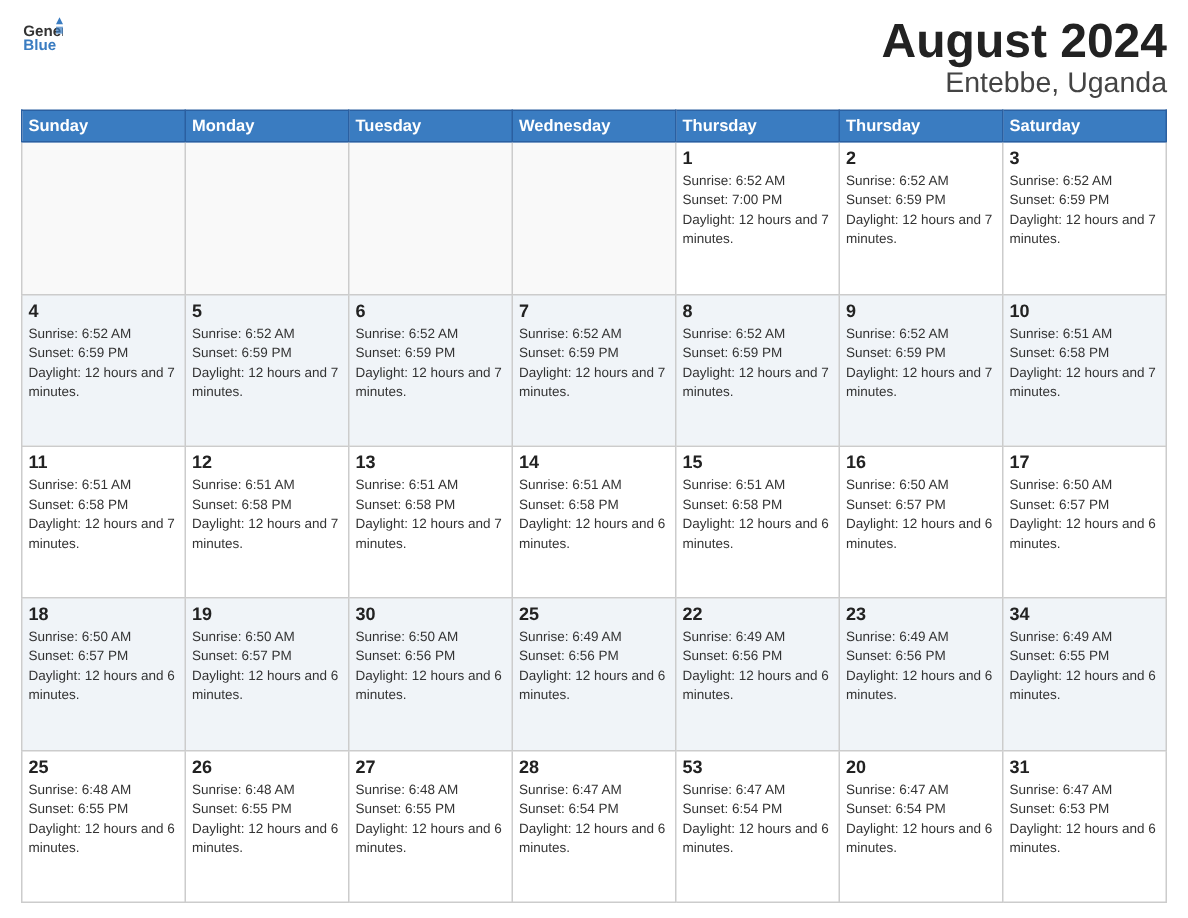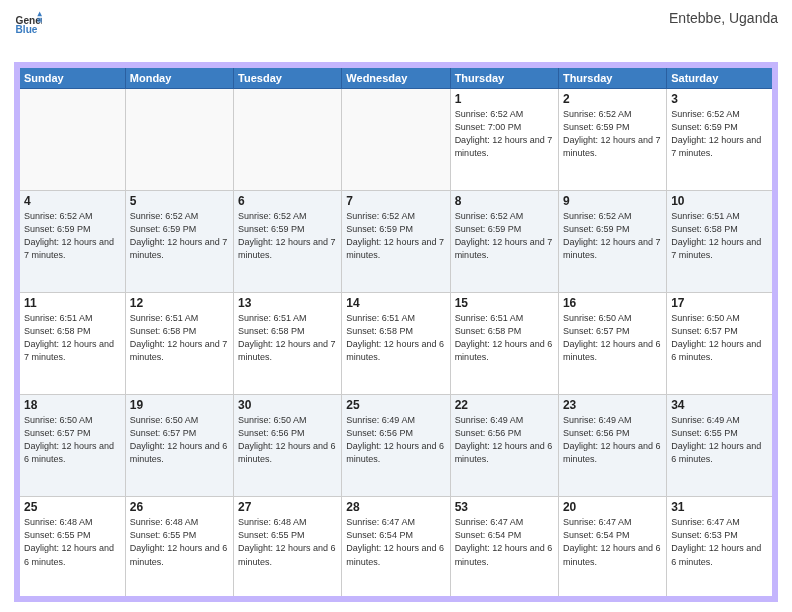--- a/index.html
+++ b/index.html
@@ -35,30 +35,29 @@
     .title-block {
       text-align: right;
     }
     .month-year {
       font-size: 32px;
       font-weight: bold;
       color: #222;
       line-height: 1.1;
     }
     .location {
-      font-size: 14px;
+      font-size: 19px;
       color: #444;
     }
     .calendar {
       flex: 1;
-      border: 6px solid #c4b5fd;
+      border: 1px solid #c4b5fd;
       border-collapse: collapse;
       width: 100%;
       table-layout: fixed;
-      margin-top: 18px;
     }
     .calendar th {
       background: #3a7cc1;
       color: #fff;
       font-size: 11px;
       font-weight: bold;
       padding: 4px 4px;
       text-align: left;
       border: 1px solid #2a5fa0;
     }
@@ -103,20 +102,21 @@
   <div class="header">
     <div class="logo">
       <svg class="logo-icon" viewBox="0 0 36 36" xmlns="http://www.w3.org/2000/svg">
         <text x="2" y="18" font-size="13" font-weight="bold" fill="#333" font-family="Arial">General</text>
         <text x="2" y="30" font-size="13" font-weight="bold" fill="#3a7cc1" font-family="Arial">Blue</text>
         <polygon points="30,8 36,8 33,2" fill="#3a7cc1"></polygon>
         <polygon points="30,10 36,10 36,16 30,16" fill="#3a7cc1" opacity="0.7"></polygon>
       </svg>
     </div>
     <div class="title-block">
+      <div class="month-year">August 2024</div>
       <div class="location">Entebbe, Uganda</div>
     </div>
   </div>
 
   <table class="calendar">
     <thead>
       <tr>
         <th>Sunday</th>
         <th>Monday</th>
         <th>Tuesday</th>

